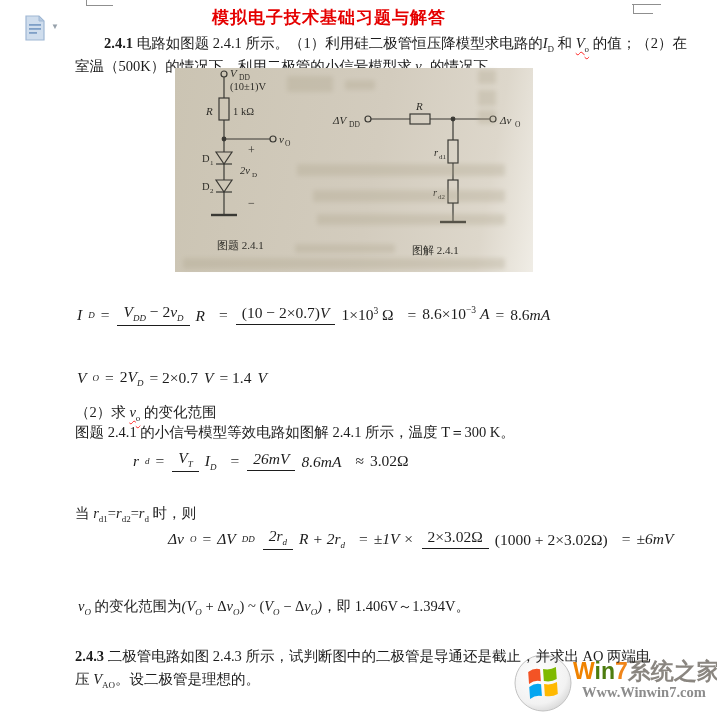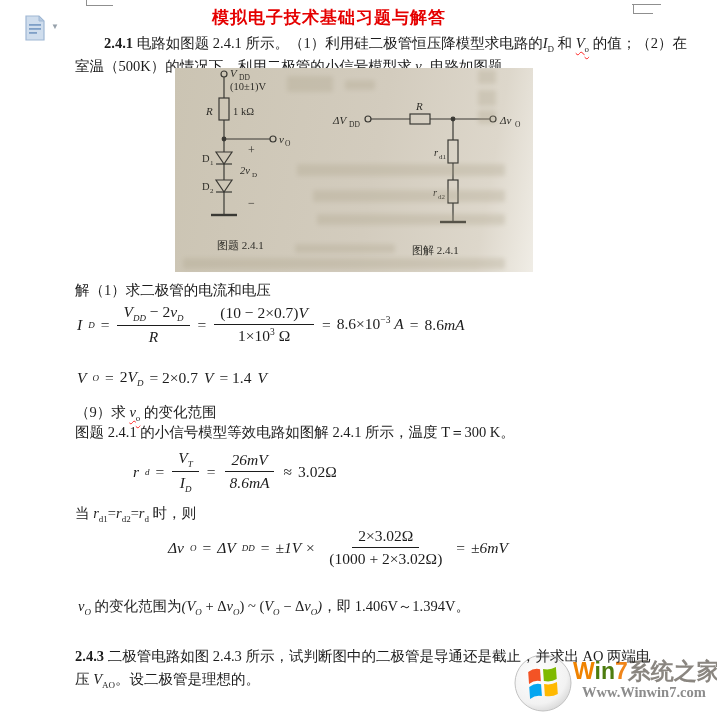--- a/index.html
+++ b/index.html
@@ -12,21 +12,21 @@
   
   .bodyline{font-size:14.5px;line-height:22px;white-space:nowrap;}
   .b{font-weight:700;}
   .it{font-style:italic;font-family:"Liberation Serif","DejaVu Serif",serif;}
   sub.s{font-size:9px;font-style:italic;}
   sub.su{font-size:9px;font-style:normal;}
   .wavy{text-decoration-line:underline;text-decoration-style:wavy;text-decoration-color:#ff2222;
         text-decoration-thickness:1px;text-underline-offset:3px;}
   
   .eqrow{display:flex;align-items:center;gap:6px;font-size:15.5px;white-space:nowrap;}
-  .frac{display:inline-flex;flex-direction:column;align-items:center;vertical-align:middle;margin:0 2px;}
+  .frac{display:inline-flex;flex-direction:row;align-items:center;vertical-align:middle;margin:0 2px;}
   .frac>.num{padding:0 6px 2px;border-bottom:1.3px solid #1d1d1d;text-align:center;}
   .frac>.den{padding:2px 6px 0;text-align:center;}
   sup.e{font-size:9.5px;}
   
   .mark{background:#8f8f8f;}
   
   #figure{left:175px;top:68px;width:358px;height:204px;
           background:linear-gradient(100deg,#cbc4b3 0%,#d3ccbe 55%,#ddd7cb 85%,#f0ede6 100%);}
   .bleed{position:absolute;background:#a89f86;opacity:.28;filter:blur(2px);border-radius:2px;}
   
@@ -64,21 +64,21 @@
   <div class="abs mark" style="left:632px;top:4px;width:29px;height:1px;"></div>
   <div class="abs mark" style="left:633px;top:4px;width:1px;height:9px;"></div>
   <div class="abs mark" style="left:633px;top:13px;width:20px;height:1px;"></div>
 
   <div class="abs" id="doc-title">模拟电子技术基础习题与解答</div>
 
   <div class="abs bodyline" style="left:75px;top:32px;margin-left:29px;">
     <span class="b">2.4.1</span><span> 电路如图题 2.4.1 所示。（1）利用硅二极管恒压降模型求电路的</span><span class="it">I</span><sub class="su">D</sub><span> 和 </span><span class="it wavy">V</span><sub class="su wavy">o</sub><span> 的值；（2）在</span>
   </div>
   <div class="abs bodyline" style="left:75px;top:55px;">
-    <span>室温（500K）的情况下，利用二极管的小信号模型求 </span><span class="it wavy">v</span><sub class="su wavy">o</sub><span> 电路如图题。</span>
+    <span>室温（500K）的情况下，利用二极管的小信号模型求 </span><span class="it wavy">v</span><sub class="su wavy">o</sub><span> 的情况下。</span>
   </div>
 
   <div class="abs" id="figure">
     
     <div class="bleed" style="left:112px;top:8px;width:46px;height:16px;"></div>
     <div class="bleed" style="left:170px;top:12px;width:30px;height:10px;"></div>
     <div class="bleed" style="left:303px;top:2px;width:18px;height:14px;"></div>
     <div class="bleed" style="left:303px;top:22px;width:18px;height:16px;"></div>
     <div class="bleed" style="left:303px;top:42px;width:18px;height:14px;"></div>
     <div class="bleed" style="left:122px;top:96px;width:208px;height:12px;"></div>
@@ -143,21 +143,20 @@
       <text x="325" y="56" font-size="11" class="svgit">Δv</text>
       <text x="340" y="59" font-size="7.5">O</text>
       <text x="259" y="88" font-size="10.5" class="svgit">r</text>
       <text x="264" y="91" font-size="7">d1</text>
       <text x="258" y="128" font-size="10.5" class="svgit">r</text>
       <text x="263" y="131" font-size="7">d2</text>
       <text x="237" y="186" font-size="11">图解 2.4.1</text>
     </svg>
   </div>
 
-  <div class="abs bodyline" style="left:75px;top:279px;">解（1）求二极管的电流和电压</div>
 
   <div class="abs eqrow" style="left:77px;top:303px;">
     <span class="it">I</span>
       <sub class="s">D</sub>
     <span>=</span>
     <span class="frac">
       <span class="num"><span class="it">V</span><sub class="s">DD</sub> <span>− 2</span><span class="it">v</span><sub class="s">D</sub></span>
       <span class="den"><span class="it">R</span></span>
     </span>
     <span>=</span>
@@ -176,21 +175,21 @@
       <sub class="s">O</sub>
     <span>=</span>
     <span><span>2</span><span class="it">V</span><sub class="s">D</sub></span>
     <span>= 2×0.7</span>
       <span class="it">V</span>
     <span>= 1.4</span>
       <span class="it">V</span>
   </div>
 
   <div class="abs bodyline" style="left:75px;top:401px;">
-    <span>（9）求 </span><span class="it wavy">v</span><sub class="su wavy">o</sub><span> 的变化范围</span>
+    <span>（2）求 </span><span class="it wavy">v</span><sub class="su wavy">o</sub><span> 的变化范围</span>
   </div>
   <div class="abs bodyline" style="left:75px;top:421px;">图题 2.4.1 的小信号模型等效电路如图解 2.4.1 所示，温度 T＝300 K。</div>
 
   <div class="abs eqrow" style="left:133px;top:449px;">
     <span class="it">r</span>
       <sub class="s">d</sub>
     <span>=</span>
     <span class="frac">
       <span class="num"><span class="it">V</span><sub class="s">T</sub></span>
       <span class="den"><span class="it">I</span><sub class="s">D</sub></span>
@@ -207,20 +206,24 @@
   <div class="abs bodyline" style="left:75px;top:502px;">
     <span>当 </span><span class="it">r</span><sub class="su">d1</sub><span>=</span><span class="it">r</span><sub class="su">d2</sub><span>=</span><span class="it">r</span><sub class="su">d</sub><span> 时，则</span>
   </div>
 
   <div class="abs eqrow" style="left:168px;top:527px;">
     <span class="it">Δv</span>
       <sub class="s">O</sub>
     <span>=</span>
     <span class="it">ΔV</span>
       <sub class="s">DD</sub>
+    <span class="frac">
+      <span class="num"><span class="it">2r</span><sub class="s">d</sub></span>
+      <span class="den"><span class="it">R + 2r</span><sub class="s">d</sub></span>
+    </span>
     <span>=</span>
     <span class="it">±1V ×</span>
     <span class="frac">
       <span class="num">2×3.02Ω</span>
       <span class="den">(1000 + 2×3.02Ω)</span>
     </span>
     <span>=</span>
     <span class="it">±6mV</span>
   </div>
 

